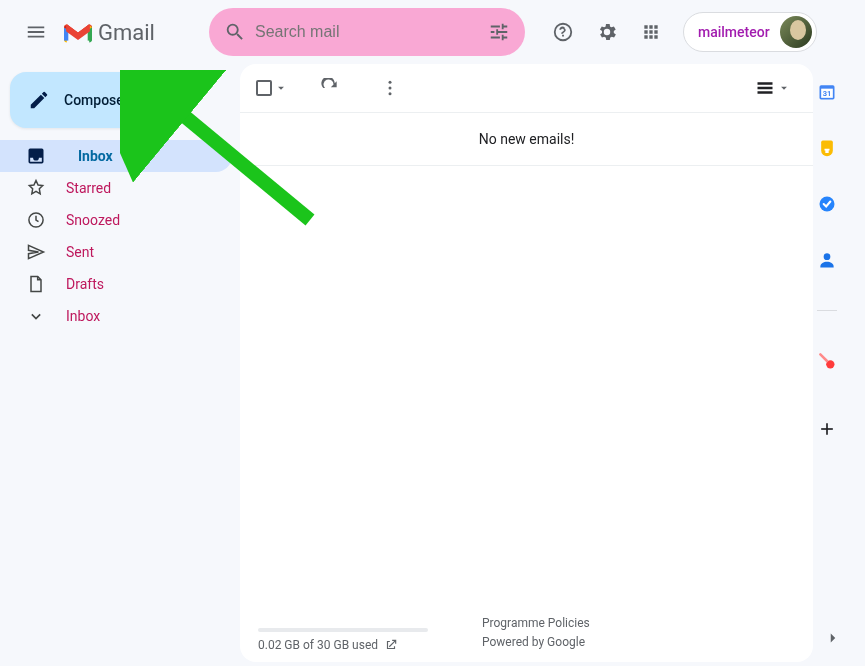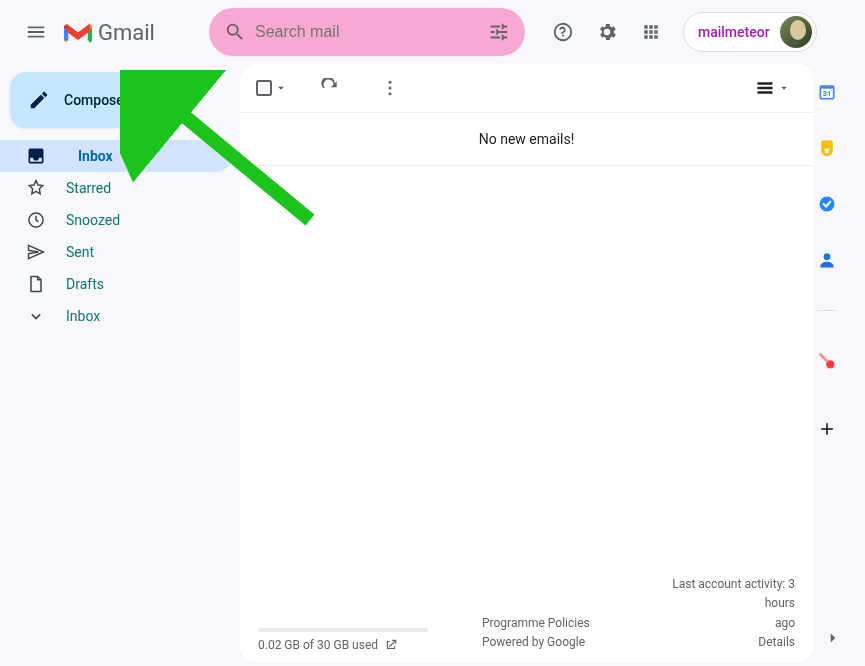--- a/index.html
+++ b/index.html
@@ -119,21 +119,21 @@
     display:flex; flex-direction:column;
     padding-right:8px;
   }
   .nav-item {
     height:32px;
     border-radius: 0 16px 16px 0;
     display:flex; align-items:center;
     padding-left:26px;
     gap:20px;
     cursor:pointer;
-    color:#0f766e;
+    color:#be185d;
     font-size:14px;
   }
   .nav-item.active {
     background:#d3e3fd;
     font-weight:700;
     color:#0369a1;
     gap:32px;
   }
   .nav-icon { width:20px;height:20px;display:flex;align-items:center;justify-content:center; flex:0 0 20px;}
 
@@ -414,25 +414,20 @@
             <span>0.02 GB of 30 GB used</span>
             <svg width="14" height="14" viewBox="0 0 24 24">
                 <path fill="#5f6368" d="M14 3h7v7h-2V6.41l-9.29 9.3-1.42-1.42 9.3-9.29H14zM5 5h5v2H7v10h10v-3h2v5H5z"></path>
               </svg>
           </div>
         </div>
         <div class="policies">
           <div>Programme Policies</div>
           <div>Powered by Google</div>
         </div>
-        <div class="activity">
-          <div>Last account activity: 3 hours</div>
-          <div>ago</div>
-          <div class="details">Details</div>
-        </div>
       </div>
     </div>
   </div>
 
   <div class="rail">
     <div class="rail-icon">
       <svg width="20" height="20" viewBox="0 0 24 24">
           <rect x="3" y="4" width="18" height="17" rx="2" fill="#4285F4"></rect>
           <rect x="5" y="8" width="14" height="11" fill="#fff"></rect>
           <text x="12" y="17" text-anchor="middle" font-size="9" fill="#4285F4" font-weight="700">31</text>

